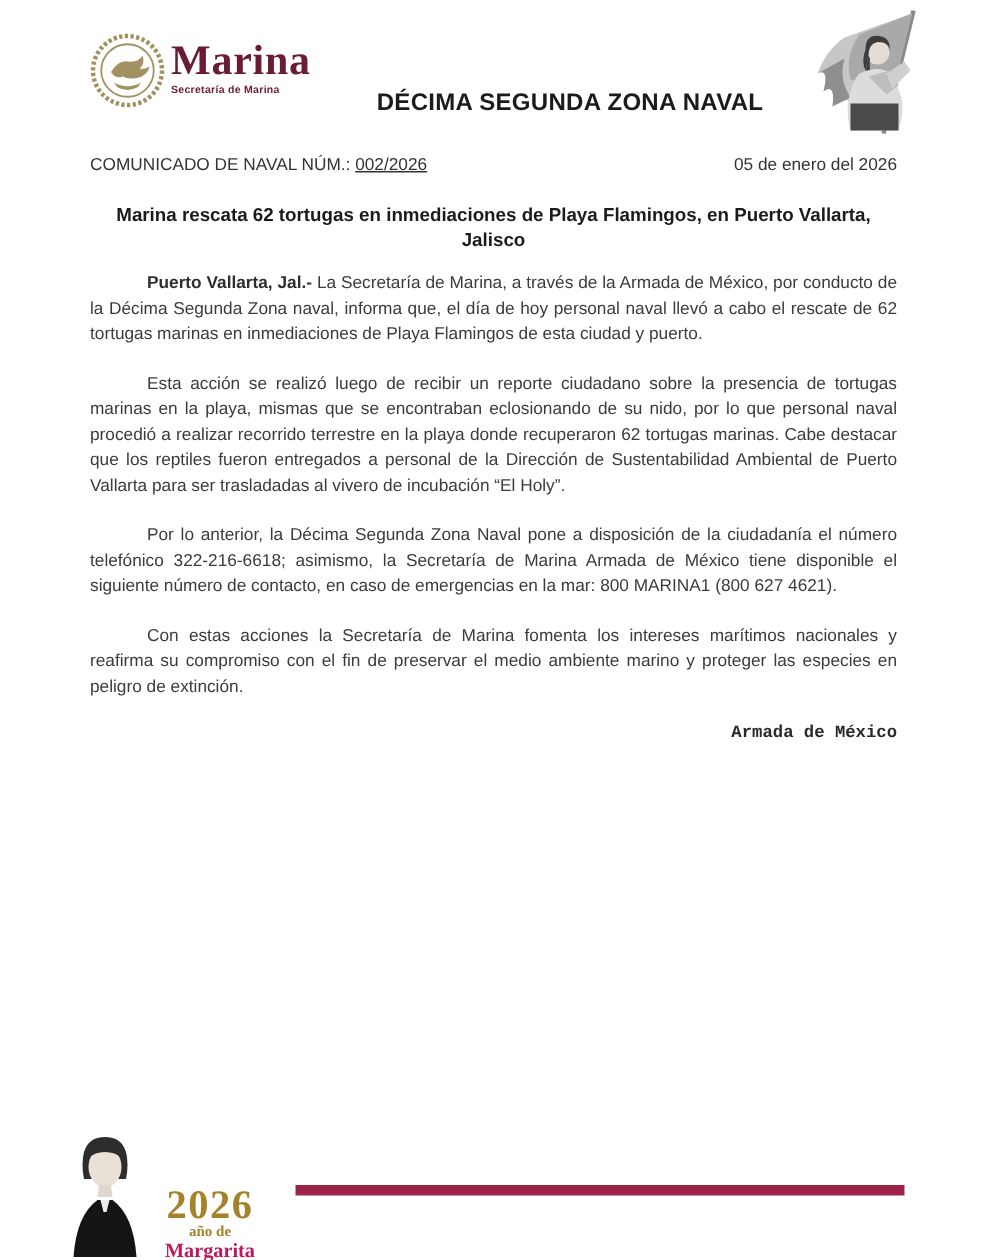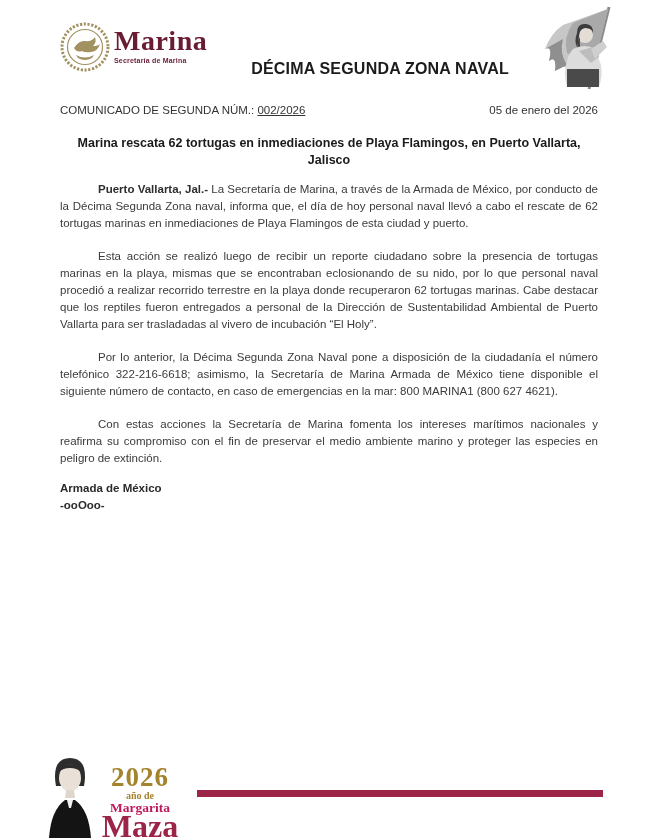--- a/index.html
+++ b/index.html
@@ -35,30 +35,30 @@
     margin-top:19px;text-align:center;font-weight:bold;color:#1b1b1b;
     font-size:12.5px;line-height:17px;
   }
   .body-text p{
     margin:0 0 16px 0;text-align:justify;text-indent:38px;
     font-size:11.5px;line-height:17px;color:#3b3b3b;
   }
   .body-text{margin-top:12px;}
   .body-text strong{color:#2e2e2e;}
   .signature{
-    margin-top:-3px;text-align:left;font-weight:bold;color:#2a2a2a;
-    font-size:11.5px;line-height:17px;
+    margin-top:-3px;text-align:right;font-weight:bold;color:#2a2a2a;
+    font-size:11.5px;line-height:17px;font-family:Liberation Mono, monospace;
   }
   
   .portrait{position:absolute;left:43px;top:756px;width:54px;height:82px;}
   .footer-year-block{
     position:absolute;left:98px;top:764px;width:84px;text-align:center;
     font-family:"Liberation Serif","DejaVu Serif",serif;font-weight:bold;
   }
-  .fy-year{font-size:27px;line-height:26px;color:#A5832C;letter-spacing:1px;}
+  .fy-year{font-size:27px;line-height:26px;color:#A5832C;letter-spacing:1px;margin-top:26px;}
   .fy-sub{font-size:10px;line-height:11px;color:#A5832C;}
   .fy-name1{font-size:13.5px;line-height:14px;color:#be185d;}
   .fy-name2{font-size:32px;line-height:23px;color:#9D2449;}
   .footer-bar{position:absolute;left:197px;top:790px;width:406px;height:7px;background:#9D2449;}
 </style>
 </head>
 <body>
 
 <div class="page">
 
@@ -87,36 +87,35 @@
     <path d="M46 48 L60 44 L66 54 L58 60 Z" fill="#bdbdbd"></path>
     <path d="M58 46 L70 38 L74 44 L62 56 Z" fill="#cfcfcf"></path>
     <path d="M34 66 L66 66 L66 84 L34 84 Z" fill="#4a4a4a"></path>
   </svg>
 
   <div class="zone-title">DÉCIMA SEGUNDA ZONA NAVAL</div>
 
   <div class="content">
 
     <div class="meta-row">
-      <span><span>COMUNICADO DE SEGUNDA NÚM.: </span><span class="meta-num">002/2026</span></span>
+      <span><span>COMUNICADO DE NAVAL NÚM.: </span><span class="meta-num">002/2026</span></span>
       <span>05 de enero del 2026</span>
     </div>
 
     <div class="headline">Marina rescata 62 tortugas en inmediaciones de Playa Flamingos, en Puerto Vallarta, Jalisco</div>
 
     <div class="body-text">
       <p><strong>Puerto Vallarta, Jal.-</strong><span> La Secretaría de Marina, a través de la Armada de México, por conducto de la Décima Segunda Zona naval, informa que, el día de hoy personal naval llevó a cabo el rescate de 62 tortugas marinas en inmediaciones de Playa Flamingos de esta ciudad y puerto.</span></p>
       <p>Esta acción se realizó luego de recibir un reporte ciudadano sobre la presencia de tortugas marinas en la playa, mismas que se encontraban eclosionando de su nido, por lo que personal naval procedió a realizar recorrido terrestre en la playa donde recuperaron 62 tortugas marinas. Cabe destacar que los reptiles fueron entregados a personal de la Dirección de Sustentabilidad Ambiental de Puerto Vallarta para ser trasladadas al vivero de incubación “El Holy”.</p>
       <p>Por lo anterior, la Décima Segunda Zona Naval pone a disposición de la ciudadanía el número telefónico 322-216-6618; asimismo, la Secretaría de Marina Armada de México tiene disponible el siguiente número de contacto, en caso de emergencias en la mar: 800 MARINA1 (800 627 4621).</p>
       <p>Con estas acciones la Secretaría de Marina fomenta los intereses marítimos nacionales y reafirma su compromiso con el fin de preservar el medio ambiente marino y proteger las especies en peligro de extinción.</p>
     </div>
 
     <div class="signature">
       <div>Armada de México</div>
-      <div>-ooOoo-</div>
     </div>
 
   </div>
 
   <svg class="portrait" viewBox="0 0 54 82">
     <path d="M13 12 Q16 2 27 2 Q38 2 41 12 Q43 20 41 30 L13 30 Q11 20 13 12 Z" fill="#2d2d2d"></path>
     <ellipse cx="27" cy="22" rx="11" ry="13.5" fill="#e9e1d8"></ellipse>
     <path d="M16 16 Q20 8 27 8 Q34 8 38 16 Q34 12 27 12 Q20 12 16 16 Z" fill="#2d2d2d"></path>
     <path d="M23 34 L31 34 L32 42 L22 42 Z" fill="#e0d7cc"></path>
     <path d="M6 82 Q8 54 22 44 L32 44 Q46 54 48 82 Z" fill="#141414"></path>

